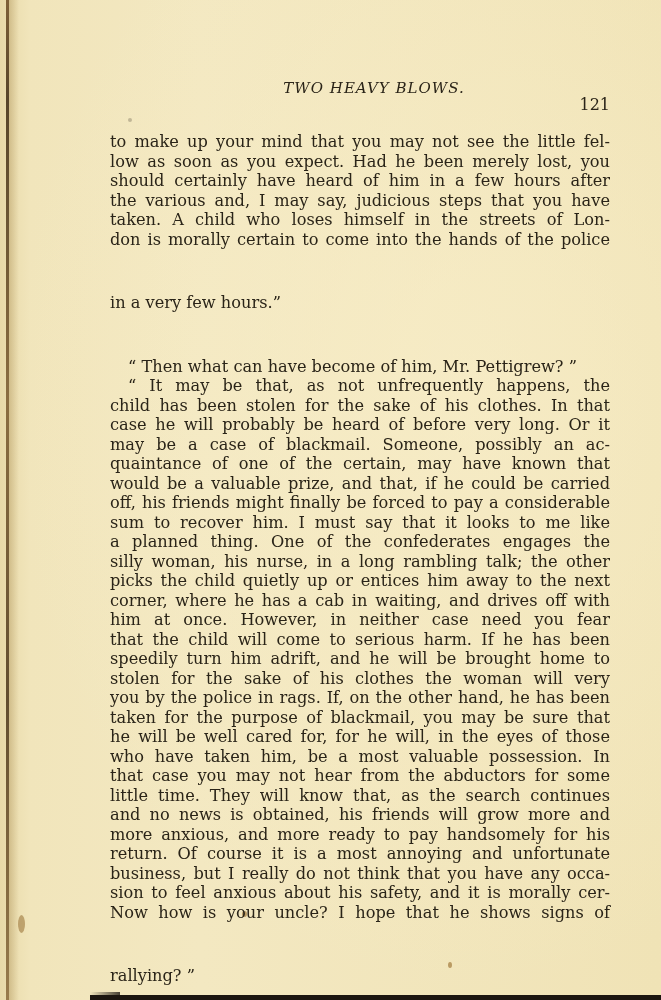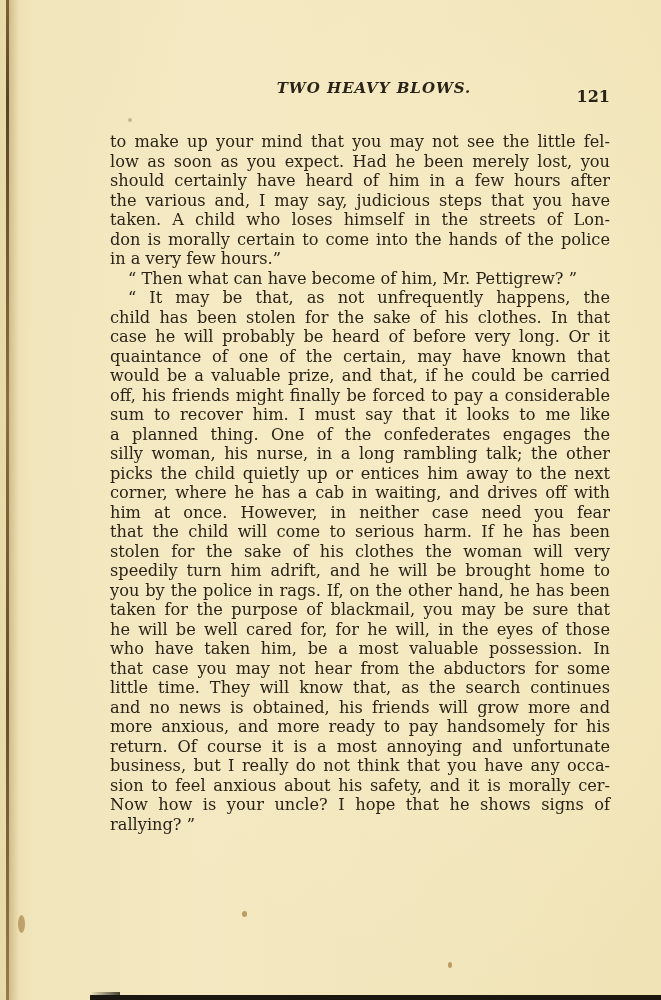--- a/index.html
+++ b/index.html
@@ -58,55 +58,54 @@
       left: 0; top: -3px;
       width: 30px; height: 3px;
       background: linear-gradient(to right, rgba(28,22,16,0), rgba(28,22,16,0.8));
     }
     .running-head {
       position: absolute;
       top: 79px;
       left: 108px;
       width: 502px;
       height: 22px;
-      font-weight: bold;
     }
     .running-title {
       position: absolute;
       left: 0;
       right: 0;
       text-align: center;
       font-style: italic;
       font-size: 15px;
       letter-spacing: 1px;
       padding-left: 30px;
     }
     .page-number {
       position: absolute;
       right: 0;
-      top: 8px;
+      top: 16px;
       font-size: 16px;
     }
     .text-block {
       position: absolute;
       top: 132px;
       left: 110px;
       width: 500px;
       font-size: 16.2px;
       line-height: 19.5px;
     }
     .line {
       display: block;
       white-space: nowrap;
       text-align: justify;
       text-align-last: justify;
       height: 19.5px;
     }
     .line.indent { padding-left: 18px; }
-    .line.last { text-align-last: left; }
+    .line.last { text-align-last: left; margin-top: 44px; }
   </style>
 </head>
 <body>
 
 <div class="spine-line"></div>
 <div class="spine-shadow"></div>
 <div class="stain s1"></div>
 <div class="stain s2"></div>
 <div class="stain s3"></div>
 <div class="stain s4"></div>
@@ -122,32 +121,33 @@
     <span class="line">low as soon as you expect.  Had he been merely lost, you</span>
     <span class="line">should certainly have heard of him in a few hours after</span>
     <span class="line">the various and, I may say, judicious steps that you have</span>
     <span class="line">taken.  A child who loses himself in the streets of Lon-</span>
     <span class="line">don is morally certain to come into the hands of the police</span>
     <span class="line last">in a very few hours.”</span>
     <span class="line indent last">“ Then what can have become of him, Mr. Pettigrew? ”</span>
     <span class="line indent">“ It may be that, as not unfrequently happens, the</span>
     <span class="line">child has been stolen for the sake of his clothes.  In that</span>
     <span class="line">case he will probably be heard of before very long.  Or it</span>
+    <span class="line">may be a case of blackmail.  Someone, possibly an ac-</span>
     <span class="line">quaintance of one of the certain, may have known that</span>
     <span class="line">would be a valuable prize, and that, if he could be carried</span>
     <span class="line">off, his friends might finally be forced to pay a considerable</span>
     <span class="line">sum to recover him.  I must say that it looks to me like</span>
     <span class="line">a planned thing.  One of the confederates engages the</span>
     <span class="line">silly woman, his nurse, in a long rambling talk; the other</span>
     <span class="line">picks the child quietly up or entices him away to the next</span>
     <span class="line">corner, where he has a cab in waiting, and drives off with</span>
     <span class="line">him at once.  However, in neither case need you fear</span>
     <span class="line">that the child will come to serious harm.  If he has been</span>
+    <span class="line">speedily turn him adrift, and he will be brought home to</span>
     <span class="line">stolen for the sake of his clothes the woman will very</span>
-    <span class="line">speedily turn him adrift, and he will be brought home to</span>
     <span class="line">you by the police in rags.  If, on the other hand, he has been</span>
     <span class="line">taken for the purpose of blackmail, you may be sure that</span>
     <span class="line">he will be well cared for, for he will, in the eyes of those</span>
     <span class="line">who have taken him, be a most valuable possession.  In</span>
     <span class="line">that case you may not hear from the abductors for some</span>
     <span class="line">little time.  They will know that, as the search continues</span>
     <span class="line">and no news is obtained, his friends will grow more and</span>
     <span class="line">more anxious, and more ready to pay handsomely for his</span>
     <span class="line">return.  Of course it is a most annoying and unfortunate</span>
     <span class="line">business, but I really do not think that you have any occa-</span>

